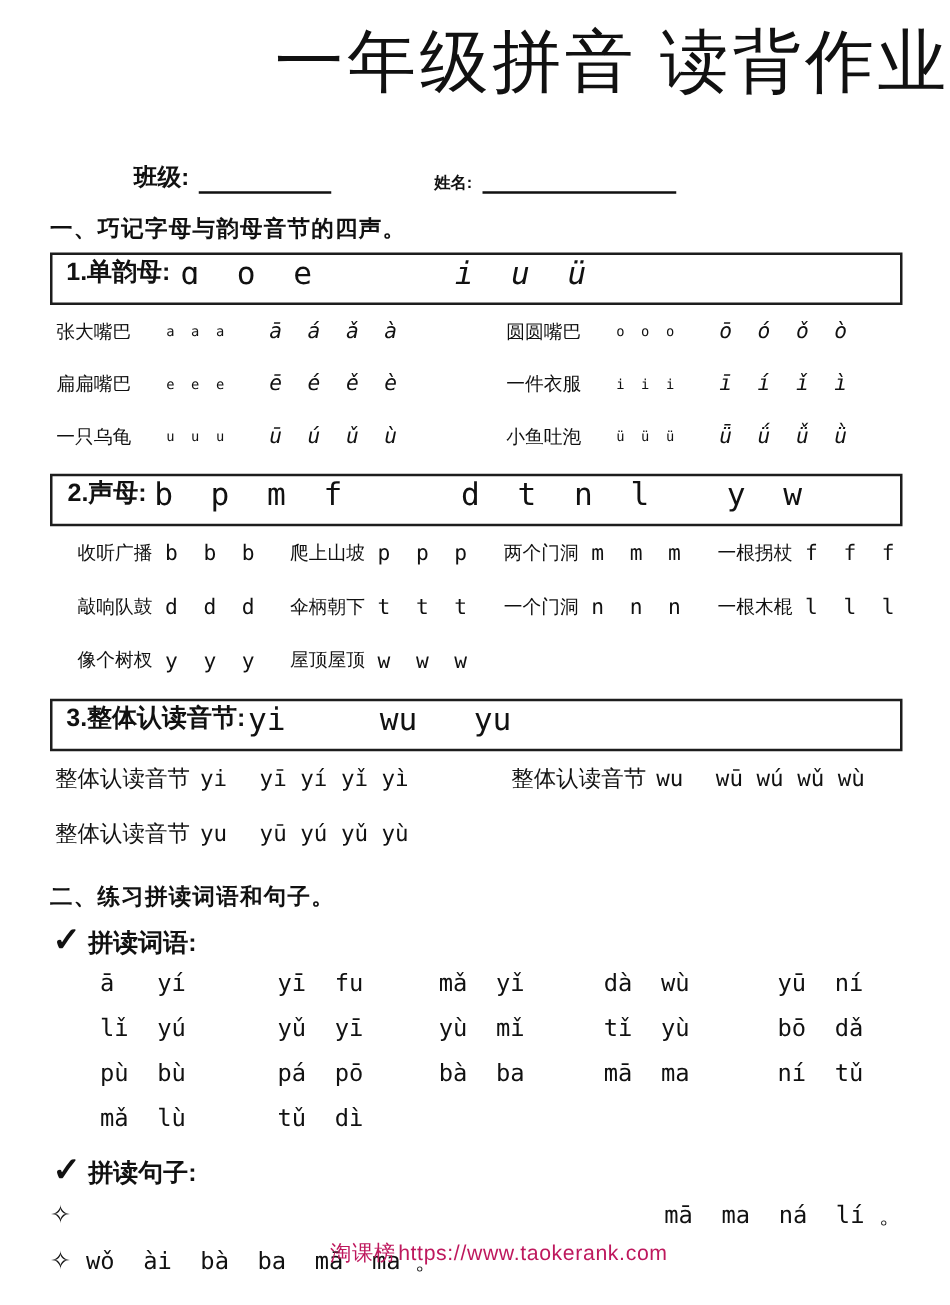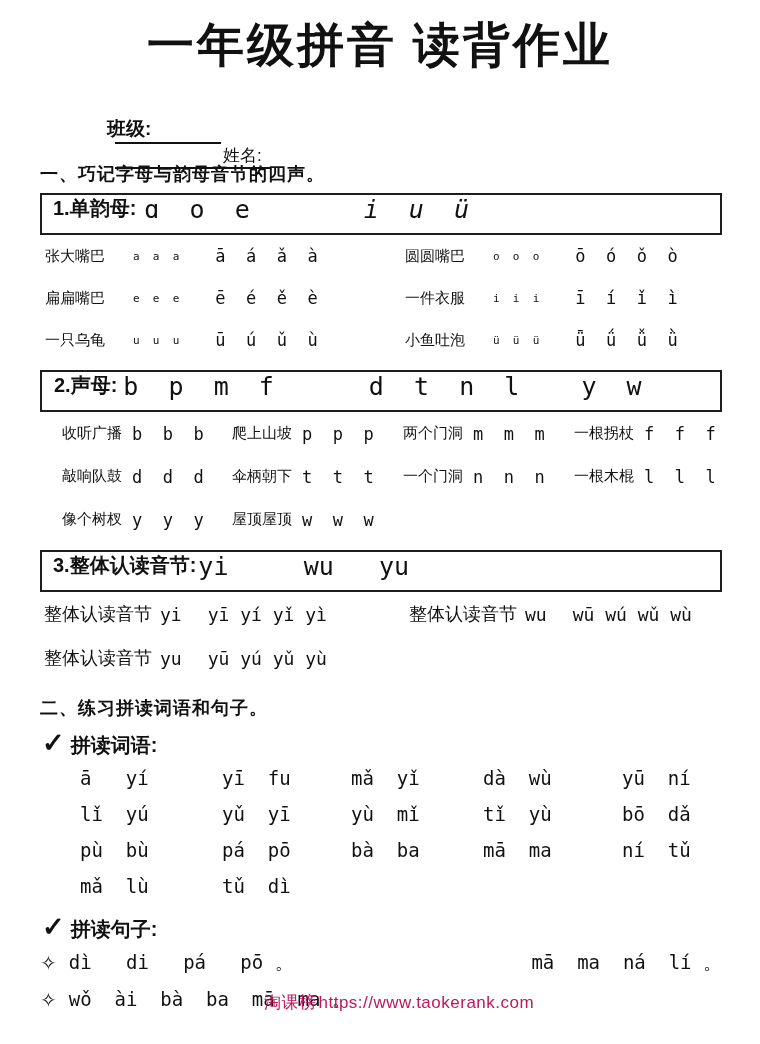--- a/index.html
+++ b/index.html
@@ -5,25 +5,25 @@
   * { margin:0; padding:0; box-sizing:border-box; }
   html,body { width:760px; }
   body {
     width:760px; height:1044px; position:relative; overflow:hidden;
     background:#ffffff; color:#111;
     font-family:"Liberation Sans", sans-serif;
   }
   .py { font-family:"DejaVu Sans Mono", monospace; white-space:pre; }
   .zh { font-family:"Liberation Sans", sans-serif; }
 
-  .title { text-align:center; margin-top:18px; font-size:47px; font-weight:700; letter-spacing:3px; line-height:1.15; }
-
-  .id-row { display:flex; margin:44px 0 0 107px; height:30px;flex-direction:column; }
+  .title { text-align:right; margin-top:18px; font-size:55px; font-weight:400; letter-spacing:3px; line-height:1.15; }
+
+  .id-row { display:flex; align-items:flex-end; margin:44px 0 0 107px; height:30px; }
   .class-label { font-size:19px; font-weight:700; }
-  .name-label  { font-size:17px; font-weight:400; margin-left:116px; }
+  .name-label  { font-size:13px; font-weight:700; margin-left:82px; }
   .blank { display:inline-block; border-bottom:2px solid #111; height:24px; margin-left:8px; }
   .blank.class { width:106px; }
   .blank.name  { width:155px; }
 
   .sec-heading { margin:16px 0 0 40px; font-size:18px; font-weight:700; letter-spacing:1px; }
 
   .rule-box {
     margin:7px 38px 0 40px; height:42px; border:2px solid #1d1d1d;
     display:flex; align-items:flex-start; padding-left:11px;
   }
@@ -33,21 +33,21 @@
   .box-letters { font-size:25px; margin-left:8px; }
   .gap-b1 { margin-left:114px;font-style:italic; }
   .gap-b2a { margin-left:95px; }
   .gap-b2b { margin-left:62px; }
 
   .tone-row { display:flex; align-items:center; height:42px; margin-left:45px; }
   .tg { display:flex; align-items:center; }
   .tg1 { width:360px; }
   .tone-row .zh { font-size:15px; width:88px; white-space:pre; }
   .tone-row .letters { font-size:11px; }
-  .tone-row .tones { font-size:17px; margin-left:36px; }
+  .tone-row .tones { font-size:17px; margin-left:36px;font-style:italic; }
 
   .init-row { display:grid; grid-template-columns:170px 171px 171px auto; margin-left:62px; height:43px; align-items:center; }
   .init-item { display:flex; align-items:center; }
   .init-item .zh { font-size:15px; }
   .init-item .py { font-size:17px; margin-left:10px; }
 
   .whole-row { display:flex; align-items:center; height:44px; margin-left:44px; }
   .wg1 { width:365px; }
   .whole-row .zh { font-size:18px; white-space:pre; }
   .whole-row .base { font-size:18px; margin-left:8px; }
@@ -236,21 +236,20 @@
   <div class="cell py">tǔ  dì</div>
 </div>
 
 <div class="check-heading s2">
   <span class="check">✓</span>
   <span class="zh">拼读句子:</span>
 </div>
 
 <div class="sent-row">
   <span class="bullet">✧</span>
-  <span class="left py">dì   di   pá   pō 。</span>
   <span class="right py">mā  ma  ná  lí 。</span>
 </div>
 <div class="sent-row">
   <span class="bullet">✧</span>
   <span class="left py">wǒ  ài  bà  ba  mā  ma 。</span>
 </div>
 
 <div class="watermark">
   <span class="brand zh">淘课榜</span>
   <span class="url">https://www.taokerank.com</span>

